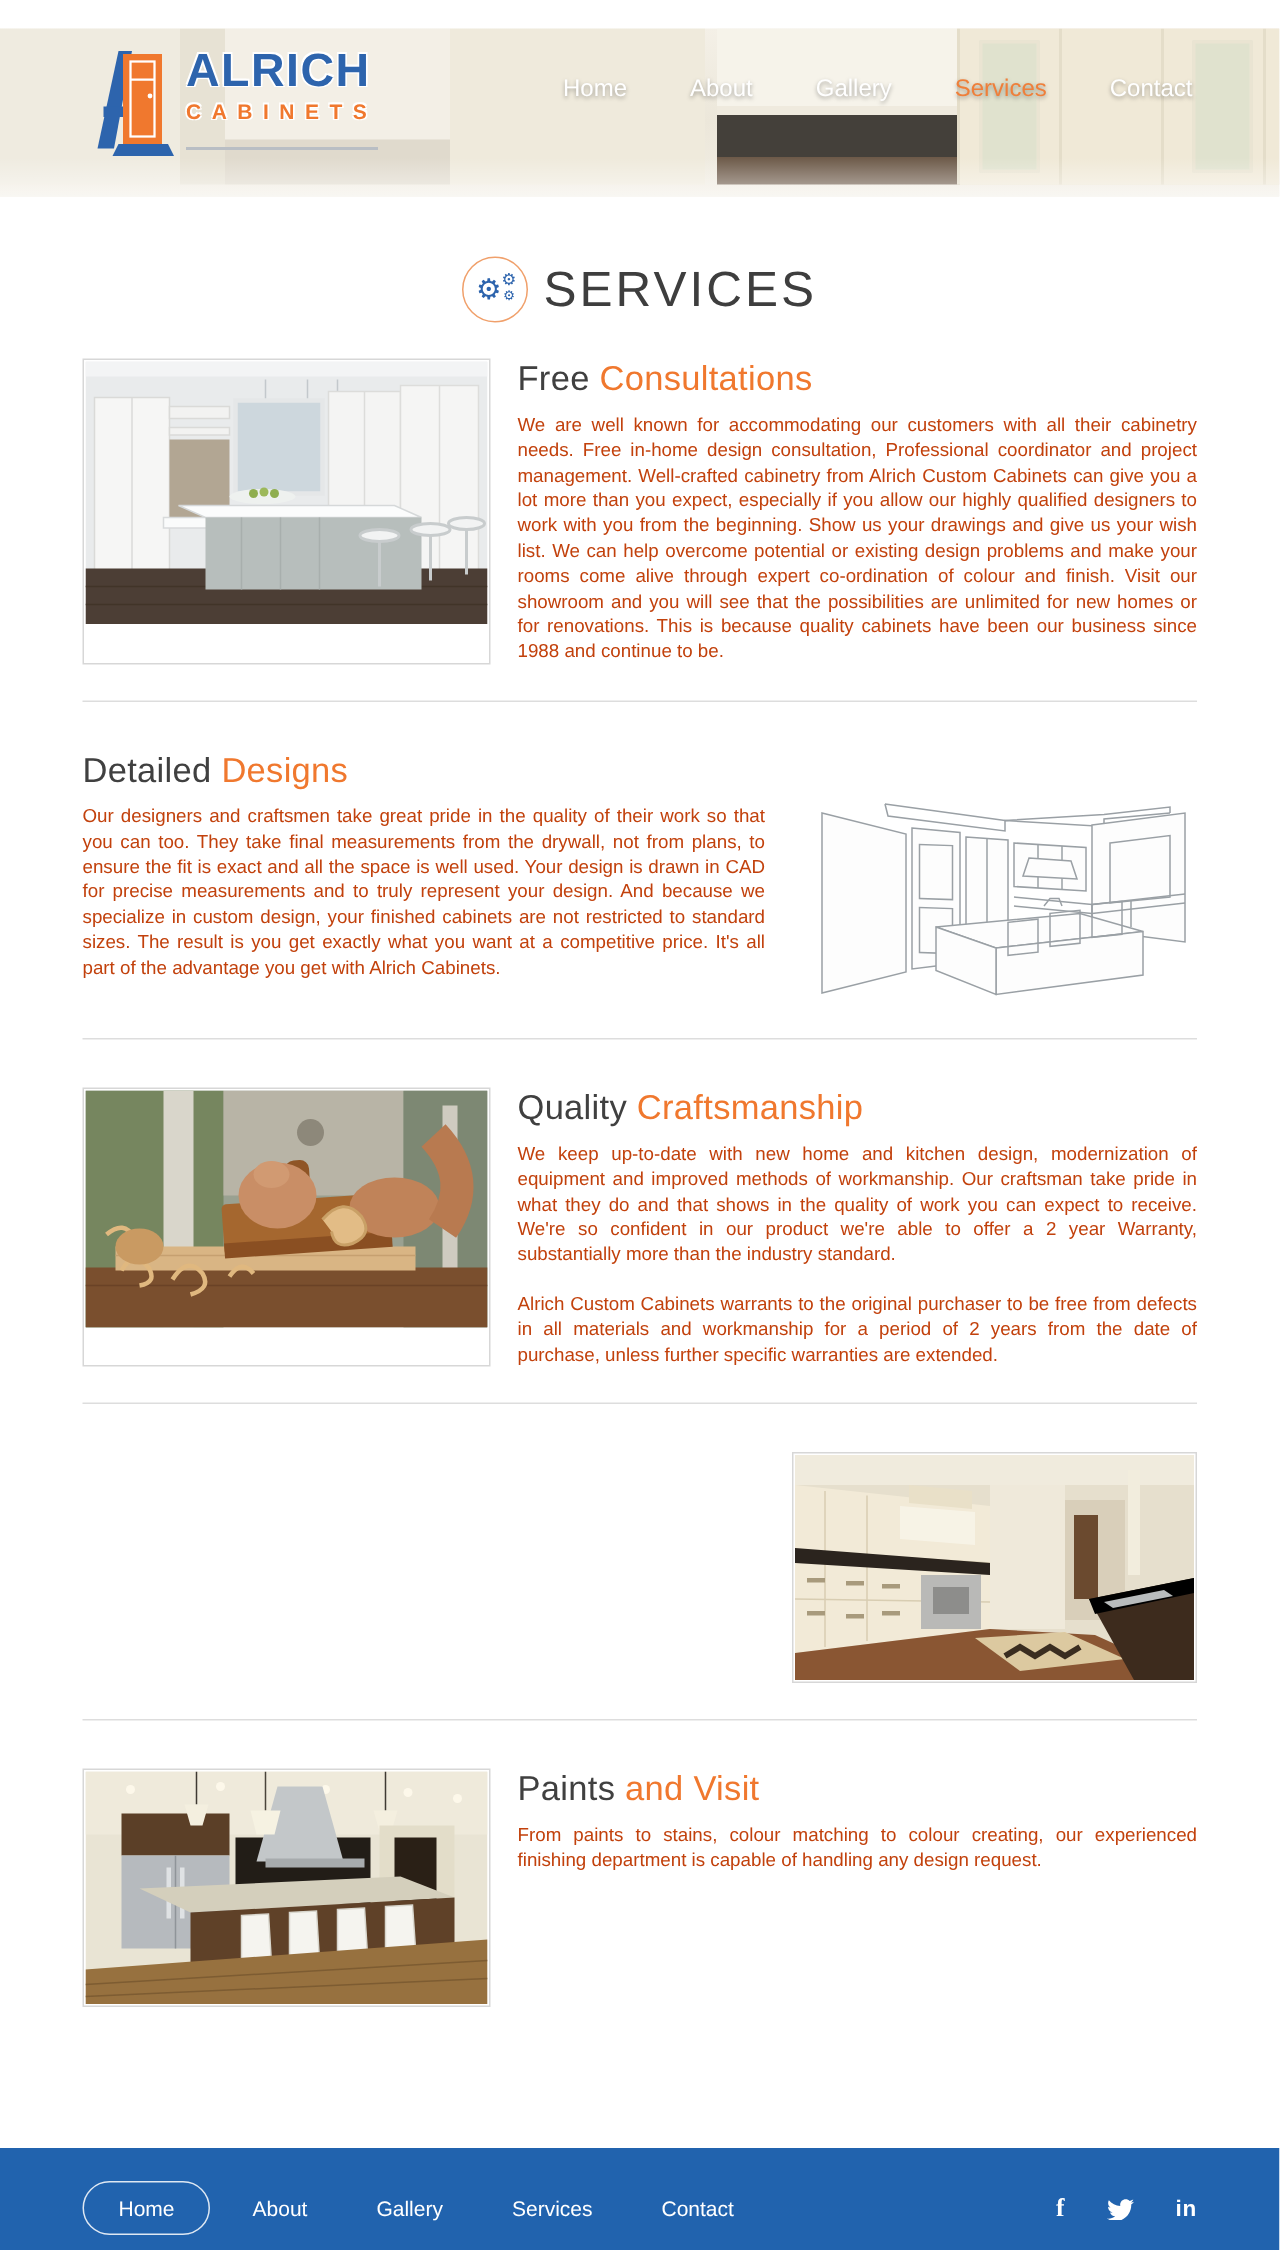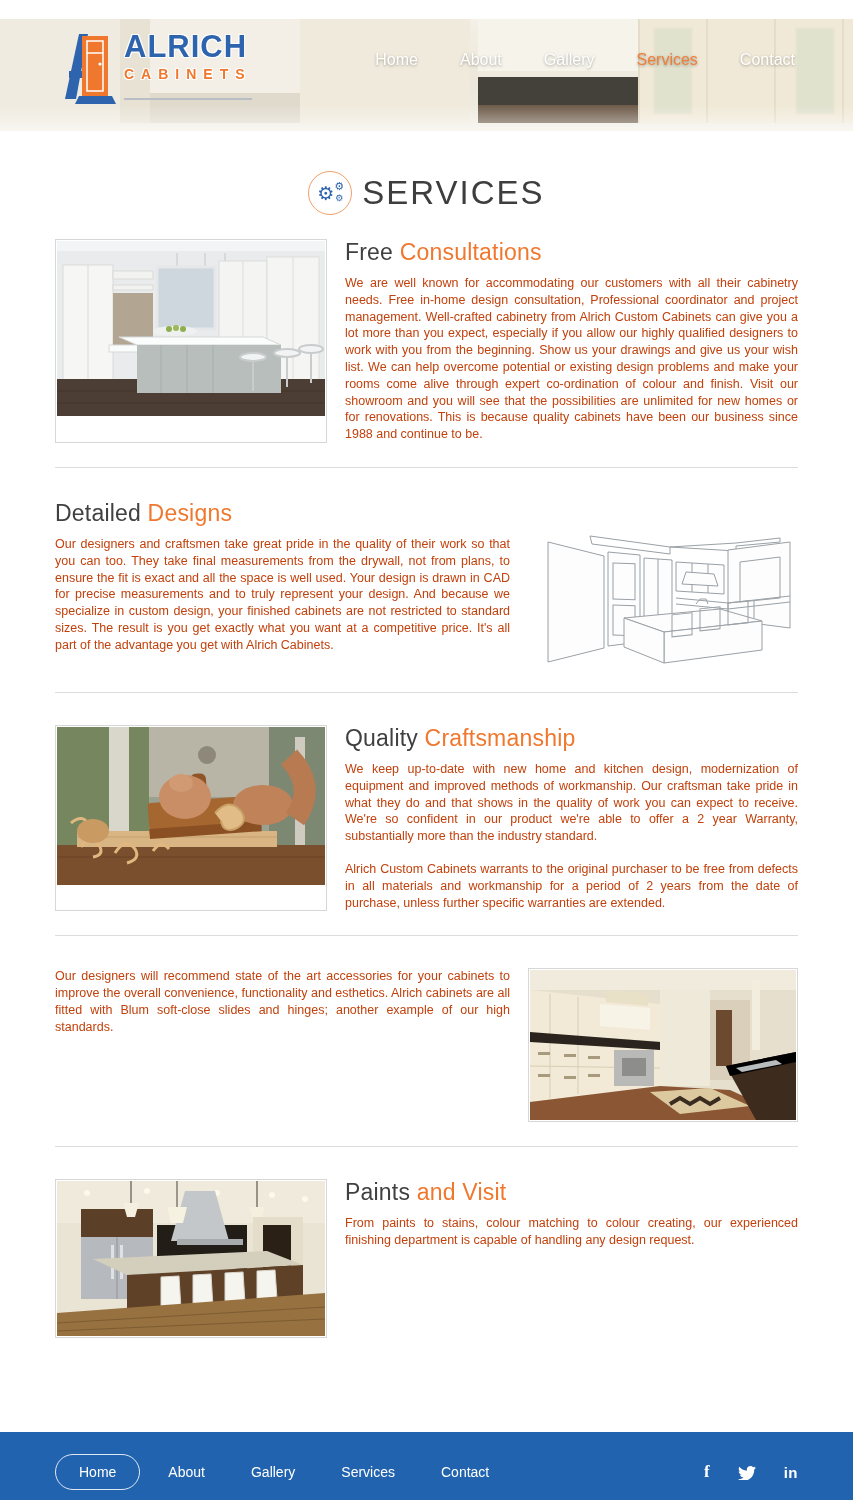--- a/index.html
+++ b/index.html
@@ -280,21 +280,20 @@
         <h2><span class="t-blue">Quality</span> <span class="t-orange">Craftsmanship</span></h2>
         <p>We keep up-to-date with new home and kitchen design, modernization of equipment and improved methods of workmanship. Our craftsman take pride in what they do and that shows in the quality of work you can expect to receive. We're so confident in our product we're able to offer a 2 year Warranty, substantially more than the industry standard.</p>
         <p>Alrich Custom Cabinets warrants to the original purchaser to be free from defects in all materials and workmanship for a period of 2 years from the date of purchase, unless further specific warranties are extended.</p>
       </div>
     </section>
 
     <hr class="divider">
 
     <section class="section">
       <div class="col-txt">
-        <p>Our designers will recommend state of the art accessories for your cabinets to improve the overall convenience, functionality and esthetics. Alrich cabinets are all fitted with Blum soft-close slides and hinges; another example of our high standards.</p>
       </div>
       <div class="col-img framed">
         <svg width="266" height="150" viewBox="0 0 266 150">
           <rect width="266" height="150" fill="#e6dfcd"></rect>
           <rect width="266" height="20" fill="#f0ebdd"></rect>
           <rect x="130" y="20" width="50" height="96" fill="#efe9da"></rect>
           <rect x="180" y="30" width="40" height="80" fill="#d9cfba"></rect>
           <rect x="186" y="40" width="16" height="56" fill="#6b4a2f"></rect>
           <polygon points="0,20 130,34 130,116 0,132" fill="#f2ead7"></polygon>
           <polygon points="70,34 120,38 120,60 70,56" fill="#f7f3e6"></polygon>

